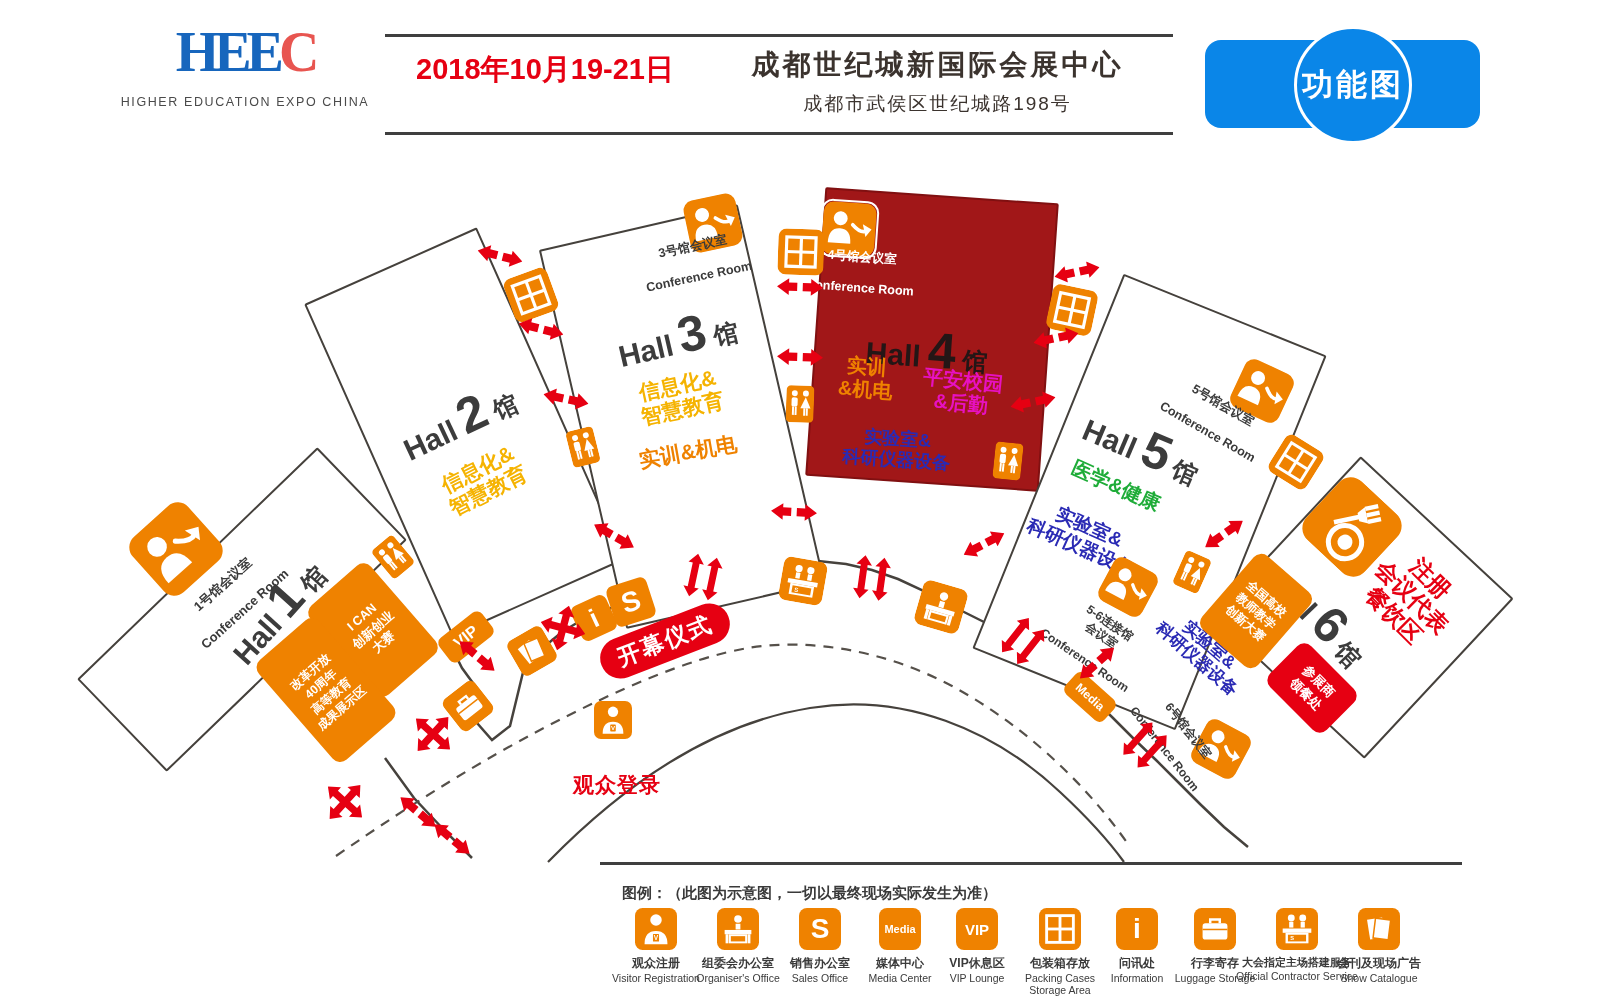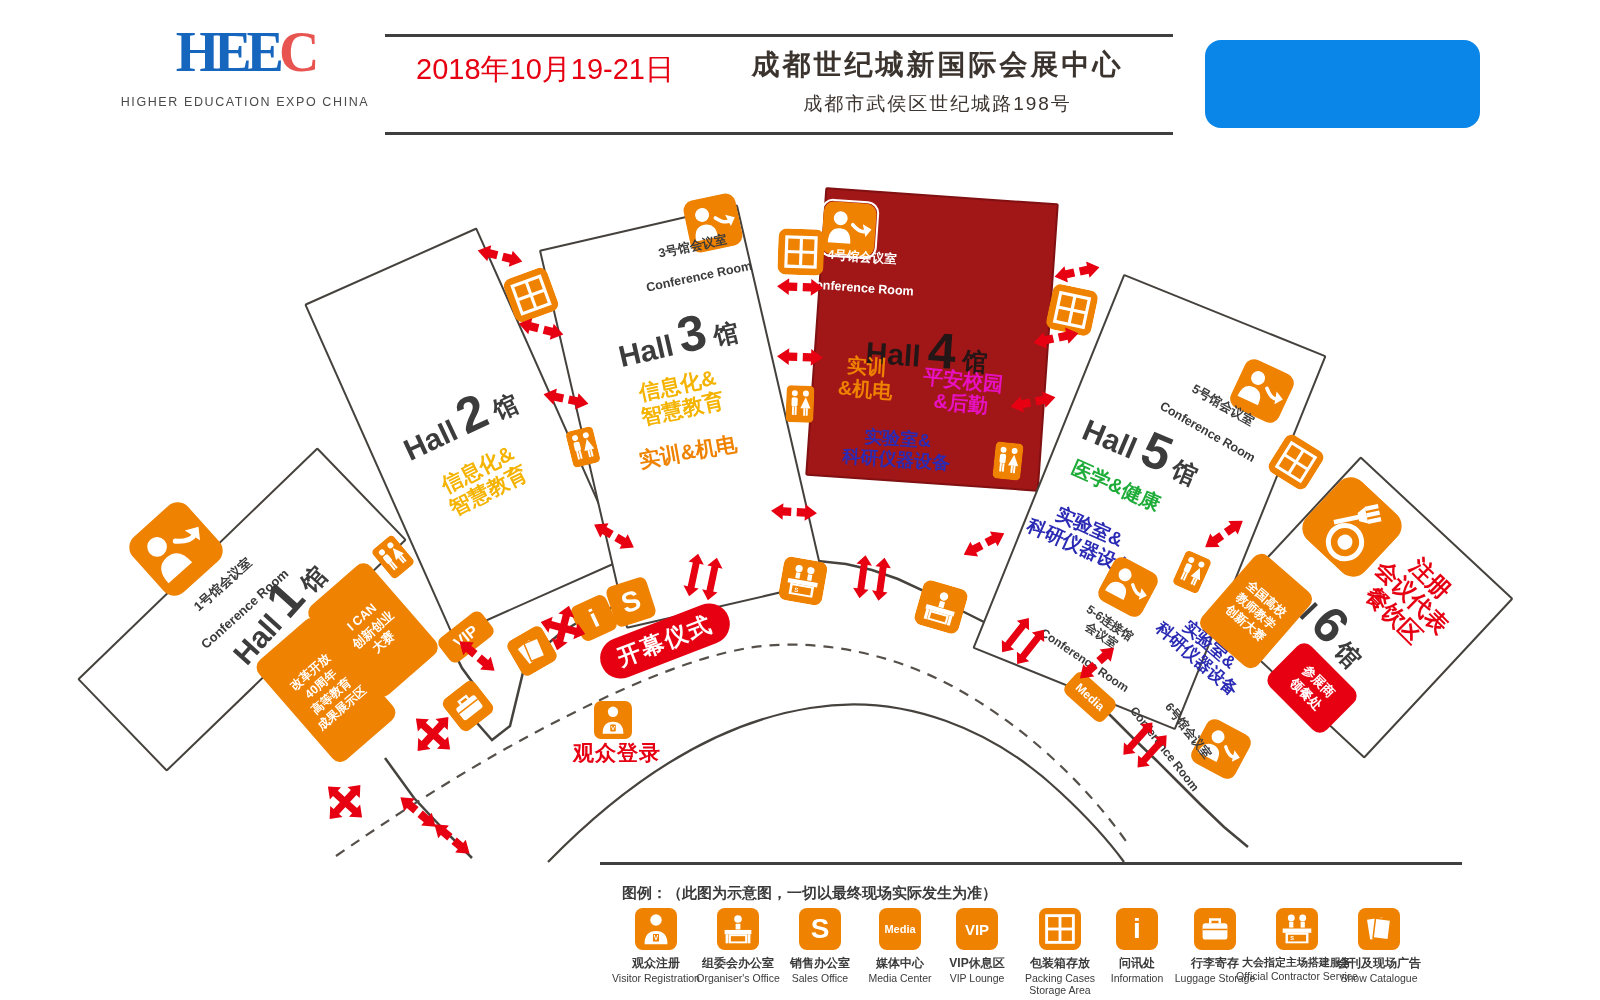--- a/index.html
+++ b/index.html
@@ -28,21 +28,21 @@
   .pill{position:absolute;transform:translate(-50%,-50%) rotate(var(--r,0deg));background:#e60012;color:#fff;
         font-weight:800;font-size:23px;padding:5px 18px;border-radius:999px;white-space:nowrap;letter-spacing:2px}
   .wring{outline:2.5px solid #fff;border-radius:10px}
   
   .heec{font-family:Liberation Serif, serif;font-weight:900;font-size:56px;
         letter-spacing:-5px;line-height:1}
   .heec .b{color:#1766bd}.heec .r{color:#e85550}
   .logo-cn{font-size:27px;font-weight:700;color:#3f3a36;letter-spacing:3px;margin-top:2px}
   .logo-en{font-size:12.5px;color:#4a4a4a;letter-spacing:1.6px;margin-top:15px}
   .hline{position:absolute;height:2.5px;background:#3f3f3f;left:385px;width:788px}
-  .dateblk{position:absolute;left:395px;top:50px;width:300px;text-align:center;color:#e60012;font-weight:400}
+  .dateblk{position:absolute;left:395px;top:50px;width:300px;text-align:center;color:#e60012;font-weight:700}
   .d1{font-size:29px}.d2{font-size:19px;margin-top:4px}
   .venueblk{position:absolute;left:700px;top:46px;width:475px;text-align:center;color:#3b332e}
   .v1{font-size:28px;font-weight:800;letter-spacing:3px}.v2{font-size:19px;margin-top:7px;letter-spacing:2px}
   .badge-rect{position:absolute;left:1205px;top:40px;width:275px;height:88px;background:#0a86e8;border-radius:16px}
   .badge-circle{position:absolute;left:1294px;top:26px;width:112px;height:112px;border-radius:50%;background:#0a86e8;
         border:3px solid #fff;display:flex;align-items:center;justify-content:center;color:#fff;font-size:31px;
         font-weight:800;letter-spacing:3px}
   
   .lg-line{position:absolute;left:600px;top:862px;width:862px;height:3px;background:#3f3f3f}
   .lg-title{position:absolute;left:622px;top:884px;font-size:15px;font-weight:800;color:#3a3a3a}
@@ -154,20 +154,21 @@
   <div class="hline" style="top:34px"></div>
   <div class="hline" style="top:132px"></div>
   <div class="dateblk">
     <div class="d1">2018年10月19-21日</div>
   </div>
   <div class="venueblk">
     <div class="v1">成都世纪城新国际会展中心</div>
     <div class="v2">成都市武侯区世纪城路198号</div>
   </div>
   <div class="badge-rect"></div>
+  <div class="badge-circle">功能图</div>
 </div>
 
 <svg class="abs" style="left:0;top:0" width="1600" height="1000" viewBox="0 0 1600 1000">
   <polyline points="448,640 462,668 478,690 463,707 492,740 510,726 526,660 545,646 562,632 580,621 600,612 622,604 644,597 666,590 690,583 714,576 738,570 764,565 790,562 818,561 846,564 872,570 898,579 924,591 950,605 976,618 1000,630 1024,643 1046,659 1068,677 1090,696 1112,717 1134,739 1156,760 1178,782 1200,804 1224,827 1248,847" fill="none" stroke="#46423d" stroke-width="2.5"></polyline>
   <polyline points="385,758 414,798 444,830 472,858" fill="none" stroke="#46423d" stroke-width="2.5"></polyline>
   <path d="M 336,856 C 420,798 480,762 540,730 C 620,688 690,658 748,648 C 810,638 884,650 952,686 C 1018,722 1080,776 1128,844" fill="none" stroke="#55504a" stroke-width="2.2" stroke-dasharray="10 8"></path>
   <path d="M 548,862 C 636,772 722,722 810,708 C 904,692 994,730 1060,792 C 1088,818 1108,840 1124,862" fill="none" stroke="#46423d" stroke-width="2.2"></path>
 </svg>
 
 <div class="hall" style="left:75px;top:545px;width:330px;height:125px;transform:rotate(-44deg)"></div>
@@ -329,21 +330,21 @@
 <svg class="po" style="left:613px;top:720px;width:38px;height:38px">
     <use href="#ic-visitor"></use>
   </svg>
 
 <div class="sq" style="left:466px;top:637px;width:54px;height:30px;--r:-38deg;font-size:16px">VIP</div>
 <div class="sq" style="left:1090px;top:697px;width:52px;height:28px;--r:42deg;font-size:12px">Media</div>
 <div class="sq" style="left:594px;top:618px;width:38px;height:38px;--r:-25deg;font-size:26px">i</div>
 <div class="sq" style="left:631px;top:602px;width:42px;height:42px;--r:-18deg;font-size:28px">S</div>
 
 <div class="pill" style="left:665px;top:641px;--r:-21deg">开幕仪式</div>
-<div class="zone" style="left:617px;top:753px;color:#e60012;font-size:21px;letter-spacing:1px">观众登录</div>
+<div class="zone" style="left:617px;top:785px;color:#e60012;font-size:21px;letter-spacing:1px">观众登录</div>
 
 <svg class="po" style="left:500px;top:256px;width:46px;height:17px;--r:14deg">
     <use href="#ic-darr"></use>
   </svg>
 <svg class="po" style="left:541px;top:329px;width:46px;height:17px;--r:14deg">
     <use href="#ic-darr"></use>
   </svg>
 <svg class="po" style="left:566px;top:399px;width:46px;height:17px;--r:12deg">
     <use href="#ic-darr"></use>
   </svg>

